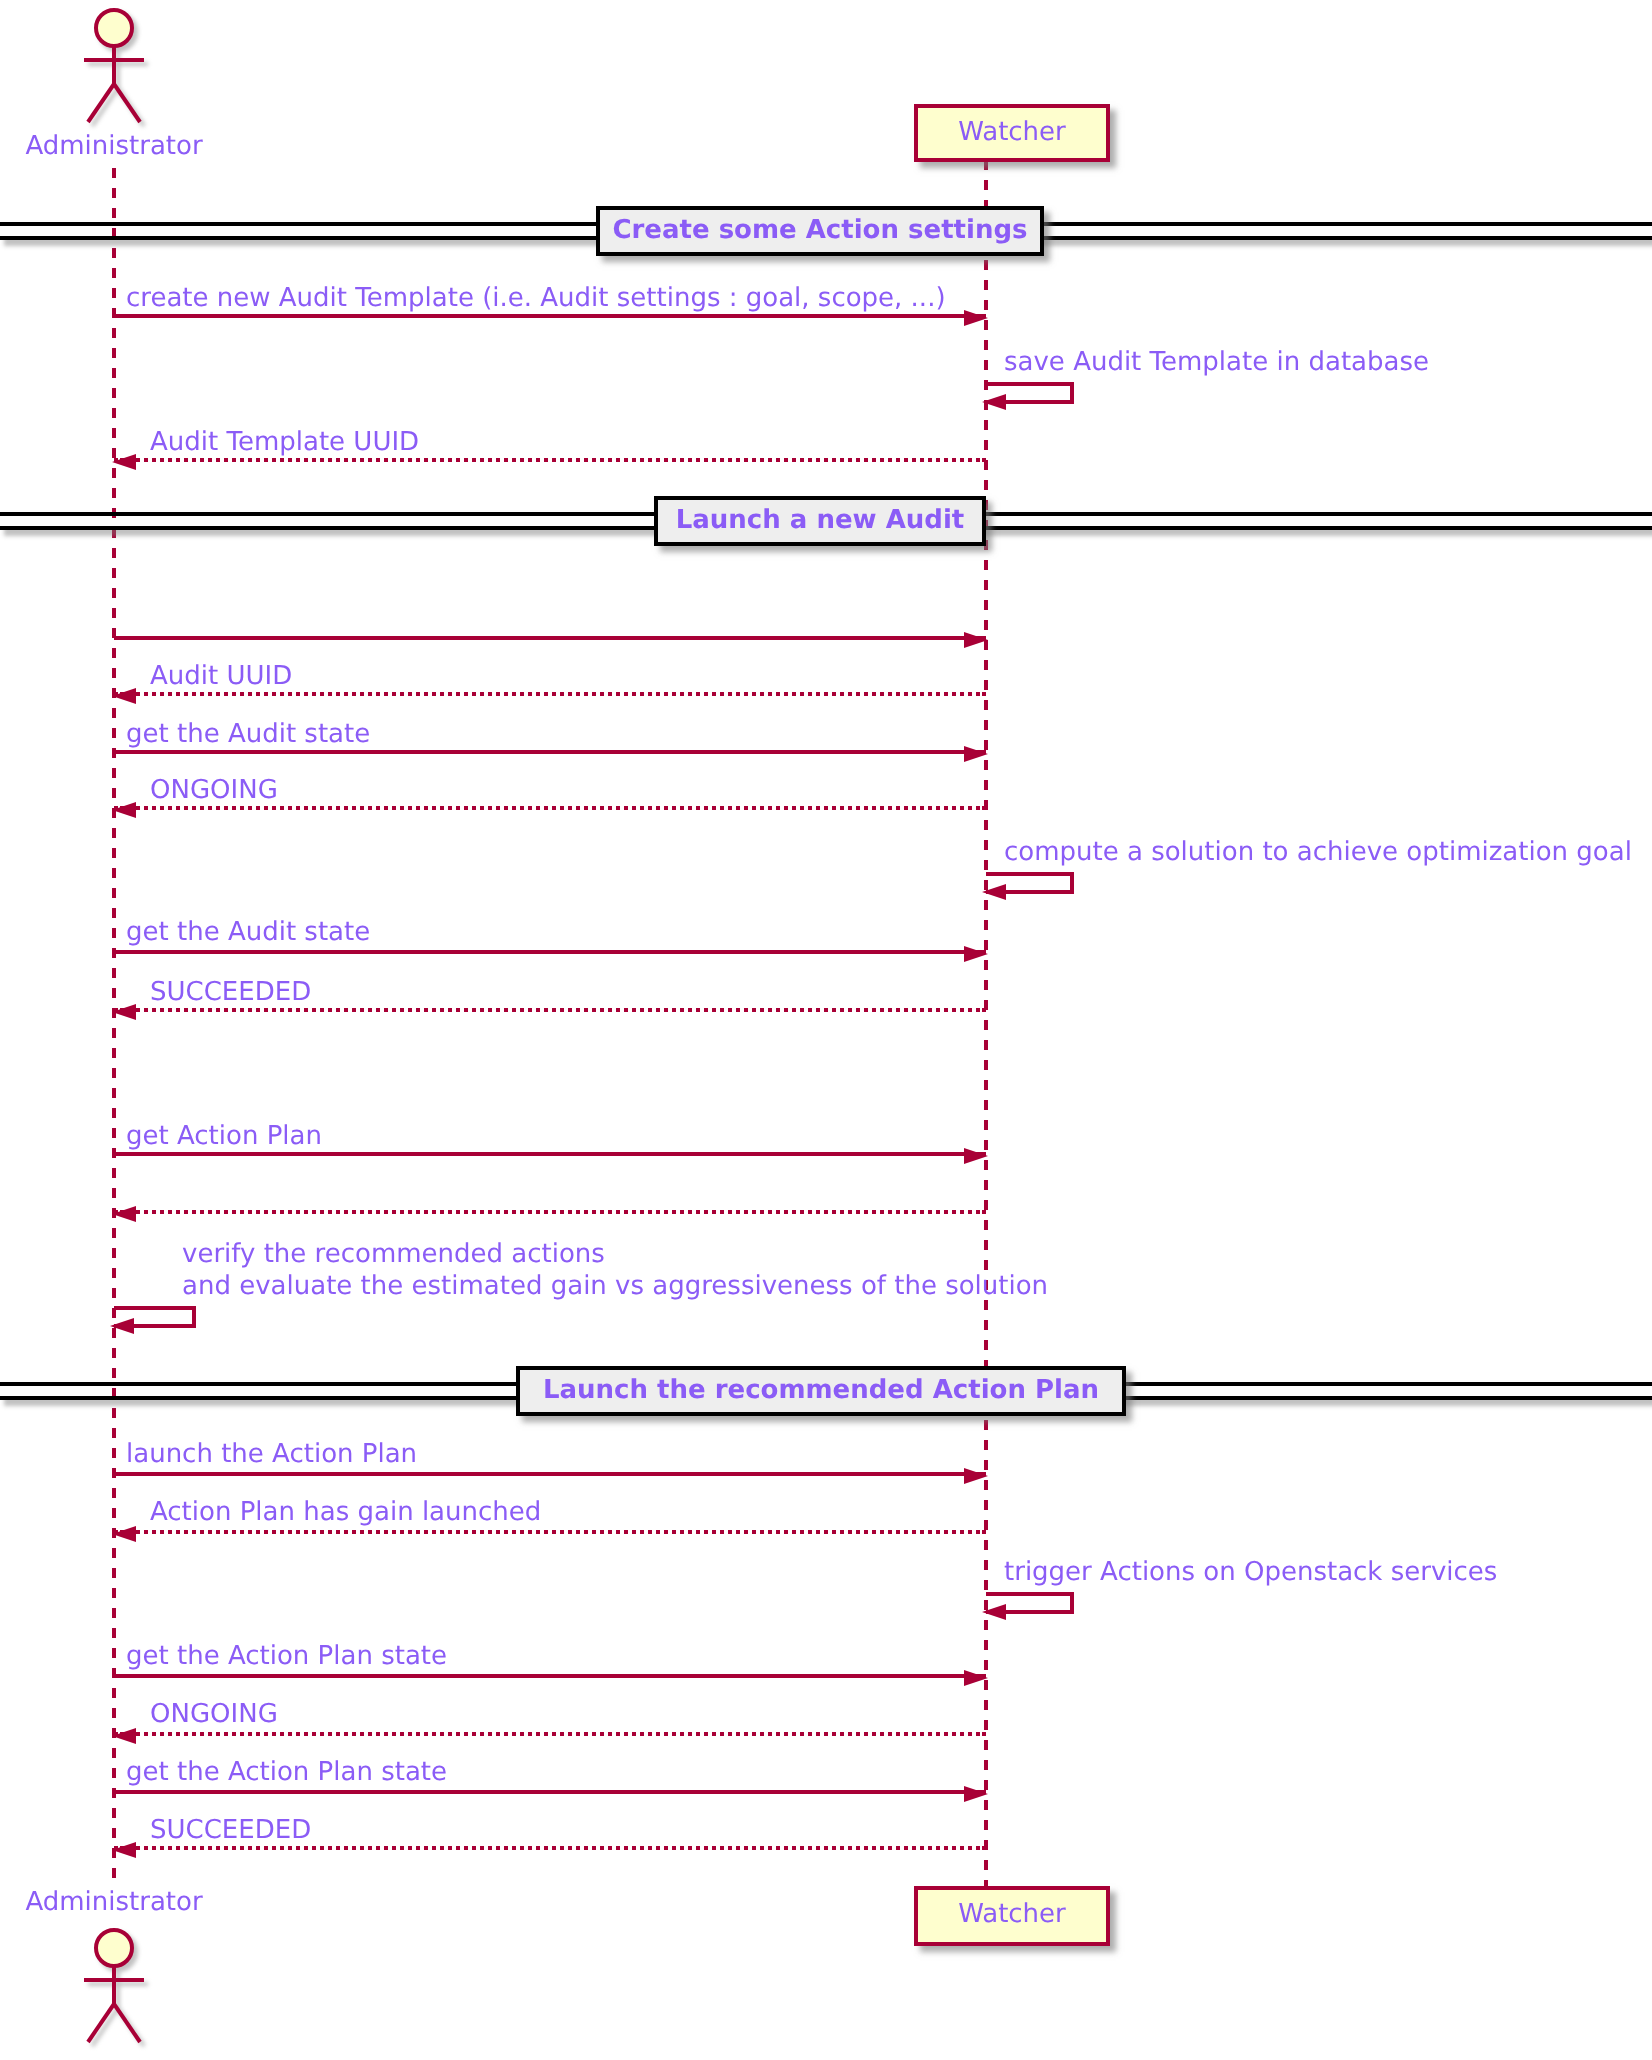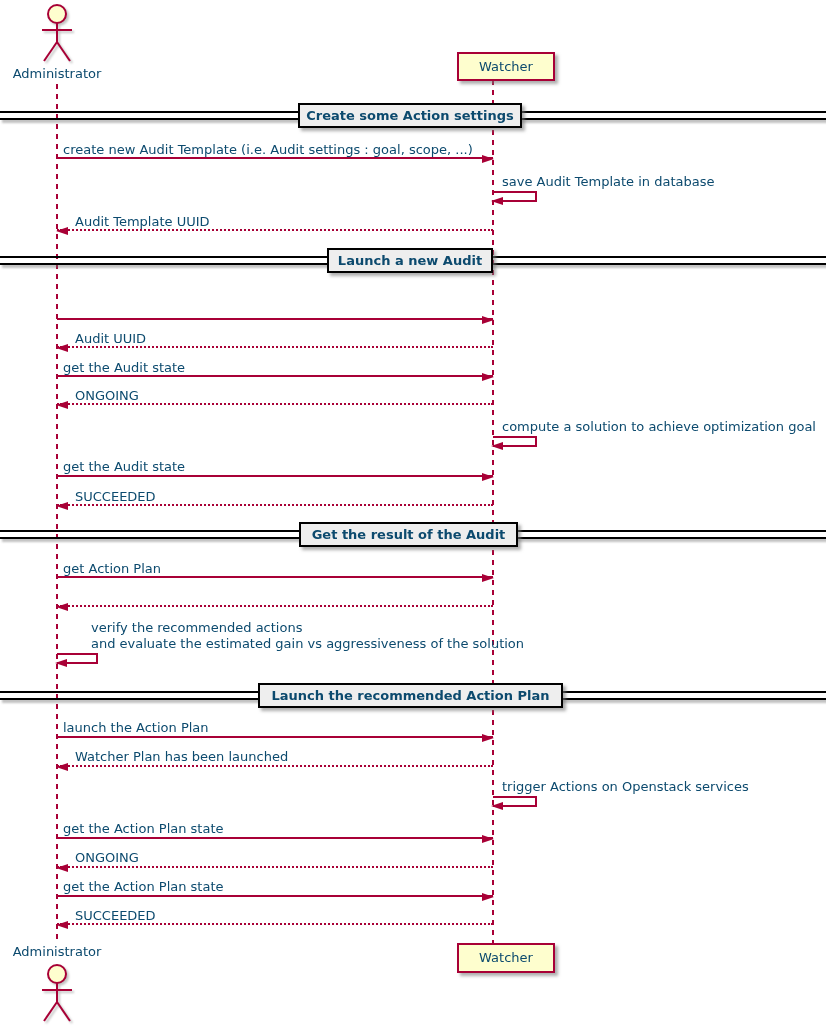--- a/index.html
+++ b/index.html
@@ -4,21 +4,21 @@
 <style>
   :root{
     --accent:#A80036;
     --participant_fill:#FEFECE;
     --divider_fill:#EEEEEE;
     --line:#000000;
   }
   html,body{margin:0;padding:0;background:#ffffff;}
   #canvas{
     position:relative;width:826px;height:1030px;background:#ffffff;overflow:hidden;
-    font-family:"DejaVu Sans","Liberation Sans",sans-serif;color:#0c4a6e;
+    font-family:"DejaVu Sans","Liberation Sans",sans-serif;color:#8b5cf6;
   }
   .lifeline{
     position:absolute;width:2px;
     background:repeating-linear-gradient(to bottom,var(--accent) 0 5px,transparent 5px 10px);
   }
   .actor-svg{position:absolute;filter:drop-shadow(2px 2px 1px rgba(120,120,120,.45));}
   .actor-label{position:absolute;width:100px;text-align:center;font-size:13px;line-height:15px;}
   .pbox{
     position:absolute;left:457px;width:98px;height:29px;box-sizing:border-box;
     background:var(--participant_fill);border:2px solid var(--accent);
@@ -127,24 +127,20 @@
   <div class="mlabel" style="left:63px;top:459px;">get the Audit state</div>
   <div class="arr" style="top:475px;">
       <span class="head-r"></span>
     </div>
 
   <div class="mlabel" style="left:75px;top:489px;">SUCCEEDED</div>
   <div class="arr dotted" style="top:504px;">
       <span class="head-l"></span>
     </div>
 
-  <div class="divider" style="top:522px;">
-    <div class="dlines"></div>
-    <div class="dbox" style="left:299px;width:219px;">Get the result of the Audit</div>
-  </div>
 
   <div class="mlabel" style="left:63px;top:561px;">get Action Plan</div>
   <div class="arr" style="top:576px;">
       <span class="head-r"></span>
     </div>
 
   <div class="arr dotted" style="top:605px;">
       <span class="head-l"></span>
     </div>
 
@@ -157,21 +153,21 @@
   <div class="divider" style="top:683px;">
     <div class="dlines"></div>
     <div class="dbox" style="left:258px;width:305px;">Launch the recommended Action Plan</div>
   </div>
 
   <div class="mlabel" style="left:63px;top:720px;">launch the Action Plan</div>
   <div class="arr" style="top:736px;">
       <span class="head-r"></span>
     </div>
 
-  <div class="mlabel" style="left:75px;top:749px;">Watcher Plan has been launched</div>
+  <div class="mlabel" style="left:75px;top:749px;">Action Plan has gain launched</div>
   <div class="arr dotted" style="top:765px;">
       <span class="head-l"></span>
     </div>
 
   <div class="mlabel" style="left:502px;top:779px;">trigger Actions on Openstack services</div>
   <div class="selfloop" style="left:493px;top:796px;">
       <span class="loop-head"></span>
     </div>
 
   <div class="mlabel" style="left:63px;top:821px;">get the Action Plan state</div>

